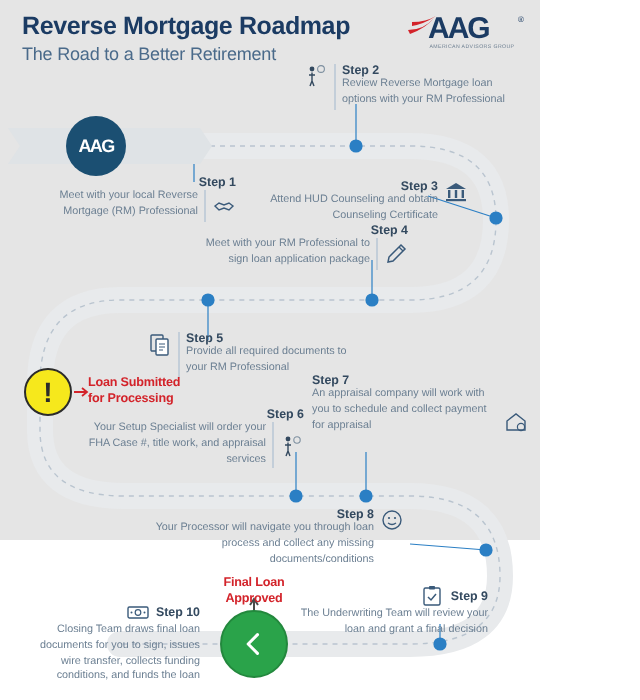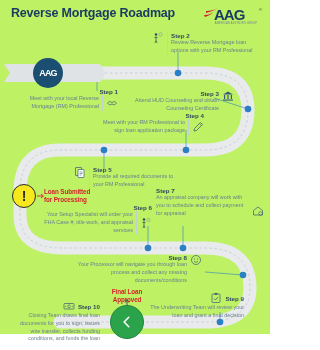--- a/index.html
+++ b/index.html
@@ -2,21 +2,21 @@
 <html><head>
 <meta charset="utf-8">
 <style>
   * { box-sizing: border-box; margin:0; padding:0; }
   html,body {
     width:270px; height:350px;
     background:#ffffff;
     font-family:"Liberation Sans", sans-serif;
     overflow:hidden;
   }
-  #stage { position:relative; width:270px; height:334px; background:#bef264; }
+  #stage { position:relative; width:270px; height:270px; background:#e5e5e5; }
 
   
   .hdr-title {
     position:absolute; left:11px; top:6px;
     font-size:12.5px; font-weight:bold; color:#1b3b63; letter-spacing:-0.2px;
   }
   .hdr-sub {
     position:absolute; left:11px; top:22px;
     font-size:9px; color:#4a6a8a; letter-spacing:-0.1px;
   }
@@ -73,20 +73,21 @@
     display:flex; align-items:center; justify-content:center;
   }
   .green-circle svg { display:block; }
 </style>
 </head>
 <body>
 
 <div id="stage">
 
   <div class="hdr-title">Reverse Mortgage Roadmap</div>
+  <div class="hdr-sub">The Road to a Better Retirement</div>
 
   <div class="logo">
     <svg class="logo-swoosh" width="20" height="10" viewBox="0 0 20 10">
       <path d="M0 7 Q8 7 13 1 Q9 6 1 9 Z" fill="#d3232a"></path>
       <path d="M2 3 Q9 3 14 0 Q8 4 2 5 Z" fill="#d3232a"></path>
     </svg>
     <div class="logo-txt">AAG</div>
     <div class="logo-reg">®</div>
     <div class="logo-sub">AMERICAN ADVISORS GROUP</div>
   </div>

